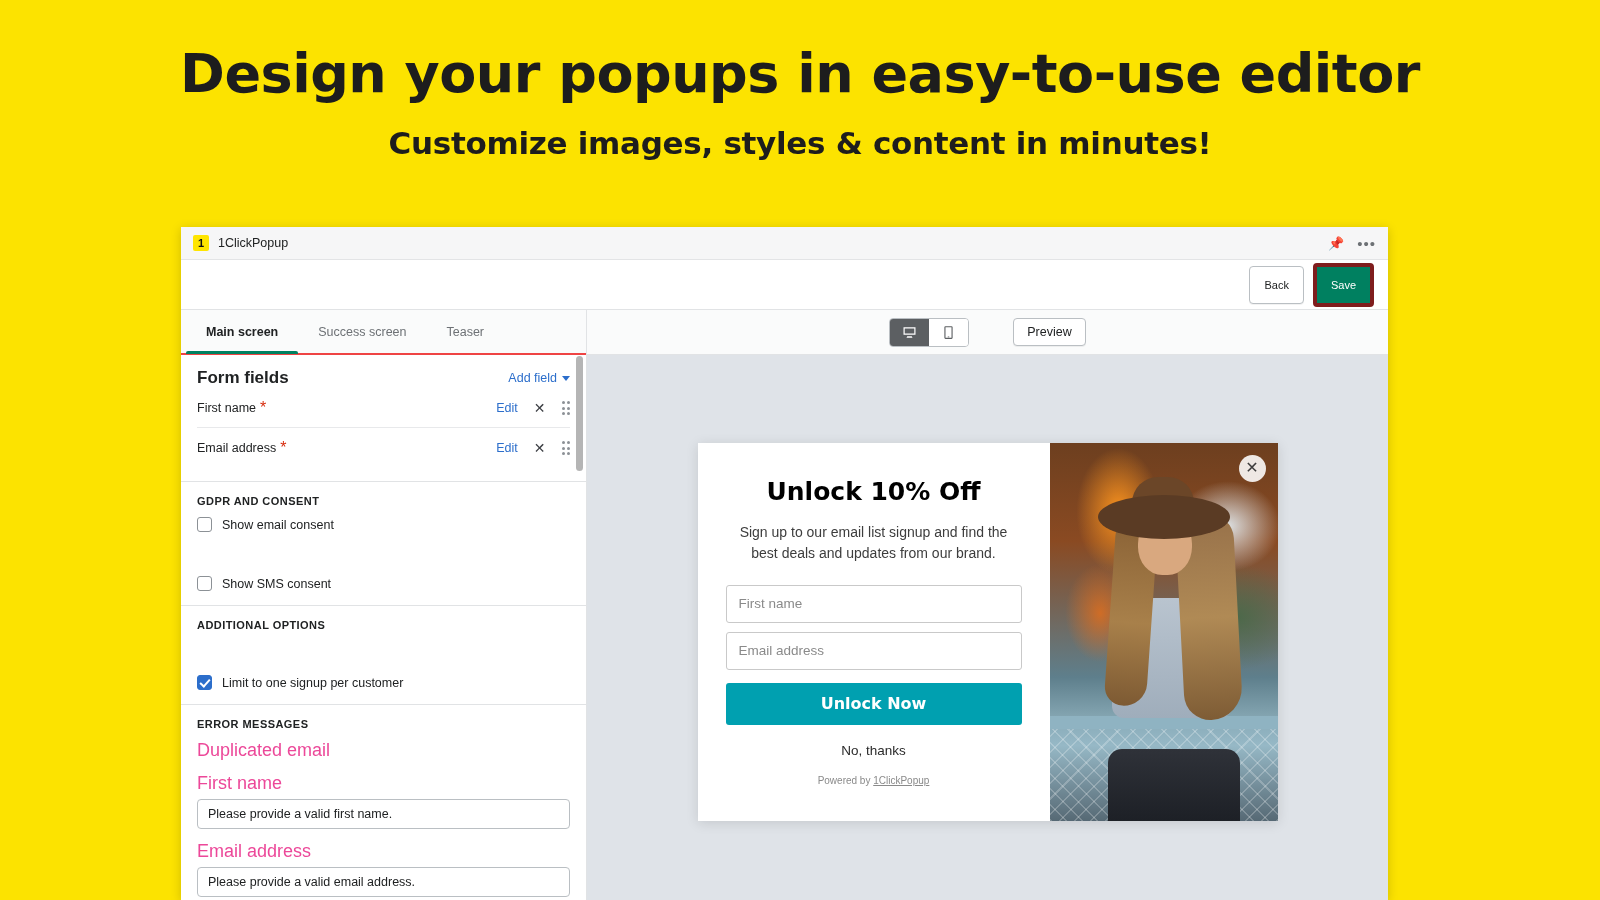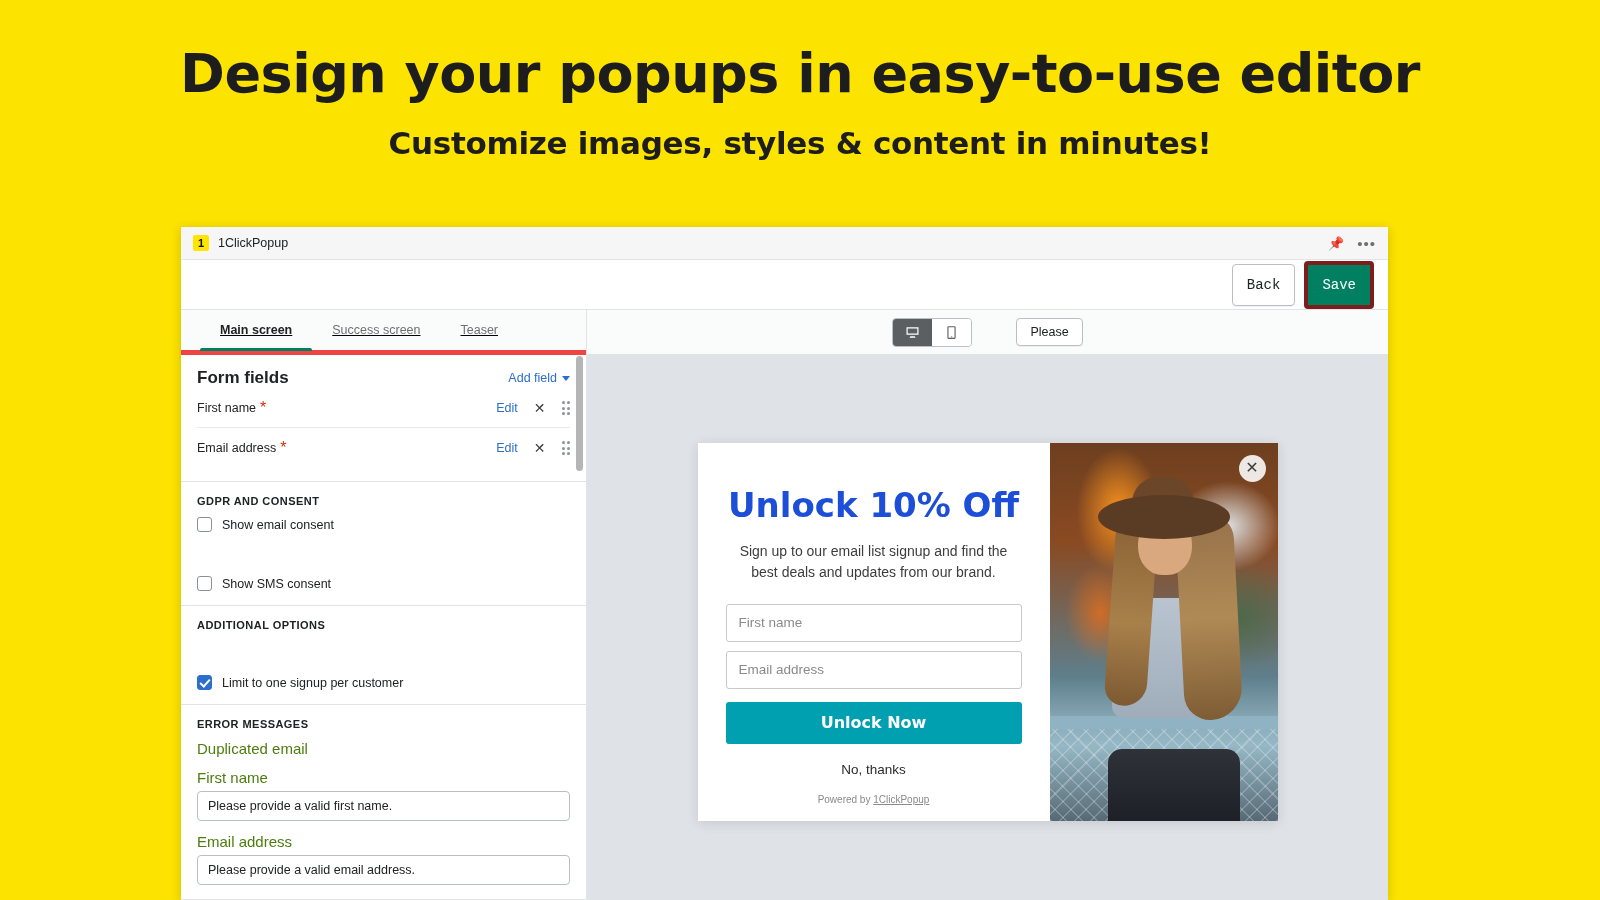--- a/index.html
+++ b/index.html
@@ -48,42 +48,42 @@
   .pin-icon { color: #E0A800; font-size: 13px; line-height: 1; }
   .dots-icon { color: #6d7175; font-size: 15px; letter-spacing: 1px; line-height: 1; }
 
   
   .action-bar {
     height: 50px; background: #ffffff; border-bottom: 1px solid #e1e3e5;
     display: flex; align-items: center; justify-content: flex-end;
     padding: 0 14px; gap: 9px;
   }
   .btn {
-    font-size: 14px; border-radius: 4px; padding: 12px 14px; cursor: pointer;
-    font-family: Liberation Mono, monospace;
+    font-size: 11px; border-radius: 4px; padding: 12px 14px; cursor: pointer;
+    font-family: Liberation Sans, sans-serif;
   }
   .btn-back {
     background: #fff; border: 1px solid #babfc3; color: #202223;
     box-shadow: 0 1px 0 rgba(0,0,0,.05);
   }
   .btn-save {
     background: #008060; border: 4px solid #7f1d1d; color: #fff; font-weight: 500;
   }
 
   
   .app-body { display: flex; height: 590px; }
 
   
   .sidebar {
     width: 406px; background: #fff; border-right: 1px solid #e1e3e5;
     display: flex; flex-direction: column; position: relative;
   }
   .tabs {
     display: flex; height: 45px; background: #fafbfb;
-    border-bottom: 5px solid #ef4444; padding-left: 19px; text-decoration: underline;
+    border-bottom: 2px solid #ef4444; padding-left: 5px;
   }
   .tab {
     padding: 0 20px; display: flex; align-items: center; font-size: 12.5px;
     color: #6d7175; cursor: pointer; position: relative;
   }
   .tab.active { color: #202223; font-weight: 600; }
   .tab.active::after {
     content: ""; position: absolute; left: 0; right: 0; bottom: -1px;
     height: 3px; background: #008060; border-radius: 2px 2px 0 0;
   }
@@ -128,21 +128,21 @@
   .chk.on {
     background: #2c6ecb; border-color: #2c6ecb; position: relative;
   }
   .chk.on::after {
     content: ""; position: absolute; left: 4.4px; top: 1.4px;
     width: 4px; height: 8px; border: solid #fff; border-width: 0 2px 2px 0;
     transform: rotate(42deg);
   }
   .chk-label { font-size: 12.5px; color: #202223; }
 
-  .in-label { font-size: 15px; color: #4d7c0f; margin: 12px 0 5px 0; }
+  .in-label { font-size: 18px; color: #ec4899; margin: 12px 0 5px 0; }
   .in-label.first { margin-top: 0; }
   .txt-input {
     width: 100%; height: 30px; border: 1px solid #babfc3; border-radius: 4px;
     background: #fff; font-size: 12.5px; color: #202223; padding: 0 10px;
     font-family: "Liberation Sans", sans-serif;
   }
 
   
   .sb-track {
     position: absolute; right: 3px; top: 46px; width: 7px; bottom: 2px;
@@ -176,23 +176,22 @@
   .popup {
     width: 580px; height: 378px; background: #fff; display: flex;
     box-shadow: 0 2px 12px rgba(0,0,0,.12); position: relative;
     margin-top: 8px;
   }
   .popup-left {
     flex: 1; padding: 34px 28px 0 28px; display: flex;
     flex-direction: column; align-items: center;
   }
   .popup-title {
-    font-size: 34px; font-weight: 700; color: #1d4ed8; margin-bottom: 16px;
+    font-size: 25px; font-weight: 700; color: #000000; margin-bottom: 16px;
     font-family: "DejaVu Sans", sans-serif;
-    margin-top: 8px;
   }
   .popup-sub {
     font-size: 14px; color: #3d3d3d; text-align: center; line-height: 1.55;
     margin-bottom: 20px; max-width: 300px;
   }
   .popup-input {
     width: 100%; height: 38px; border: 1px solid #c9c9c9; border-radius: 3px;
     font-size: 13.5px; color: #8a8a8a; padding: 0 12px; margin-bottom: 9px;
     display: flex; align-items: center; background: #fff;
   }
@@ -393,21 +392,21 @@
             <svg width="15" height="15" viewBox="0 0 20 20" fill="#ffffff">
                 <path d="M2 3h16v10H2V3zm1.6 1.6v6.8h12.8V4.6H3.6zM7 15h6l1 2H6l1-2z"></path>
               </svg>
           </div>
           <div class="dev-btn">
             <svg width="15" height="15" viewBox="0 0 20 20" fill="#5c5f62">
                 <path d="M6 1.5h8a1.5 1.5 0 011.5 1.5v14A1.5 1.5 0 0114 18.5H6A1.5 1.5 0 014.5 17V3A1.5 1.5 0 016 1.5zm0 1.6v13.8h8V3.1H6zm3 12.3h2v.9H9v-.9z"></path>
               </svg>
           </div>
         </div>
-        <button class="btn-preview">Please</button>
+        <button class="btn-preview">Preview</button>
       </div>
 
       <div class="preview-stage">
         <div class="popup">
 
           <div class="popup-left">
             <div class="popup-title">Unlock 10% Off</div>
             <div class="popup-sub">Sign up to our email list signup and find the best deals and updates from our brand.</div>
             <div class="popup-input">First name</div>
             <div class="popup-input">Email address</div>

